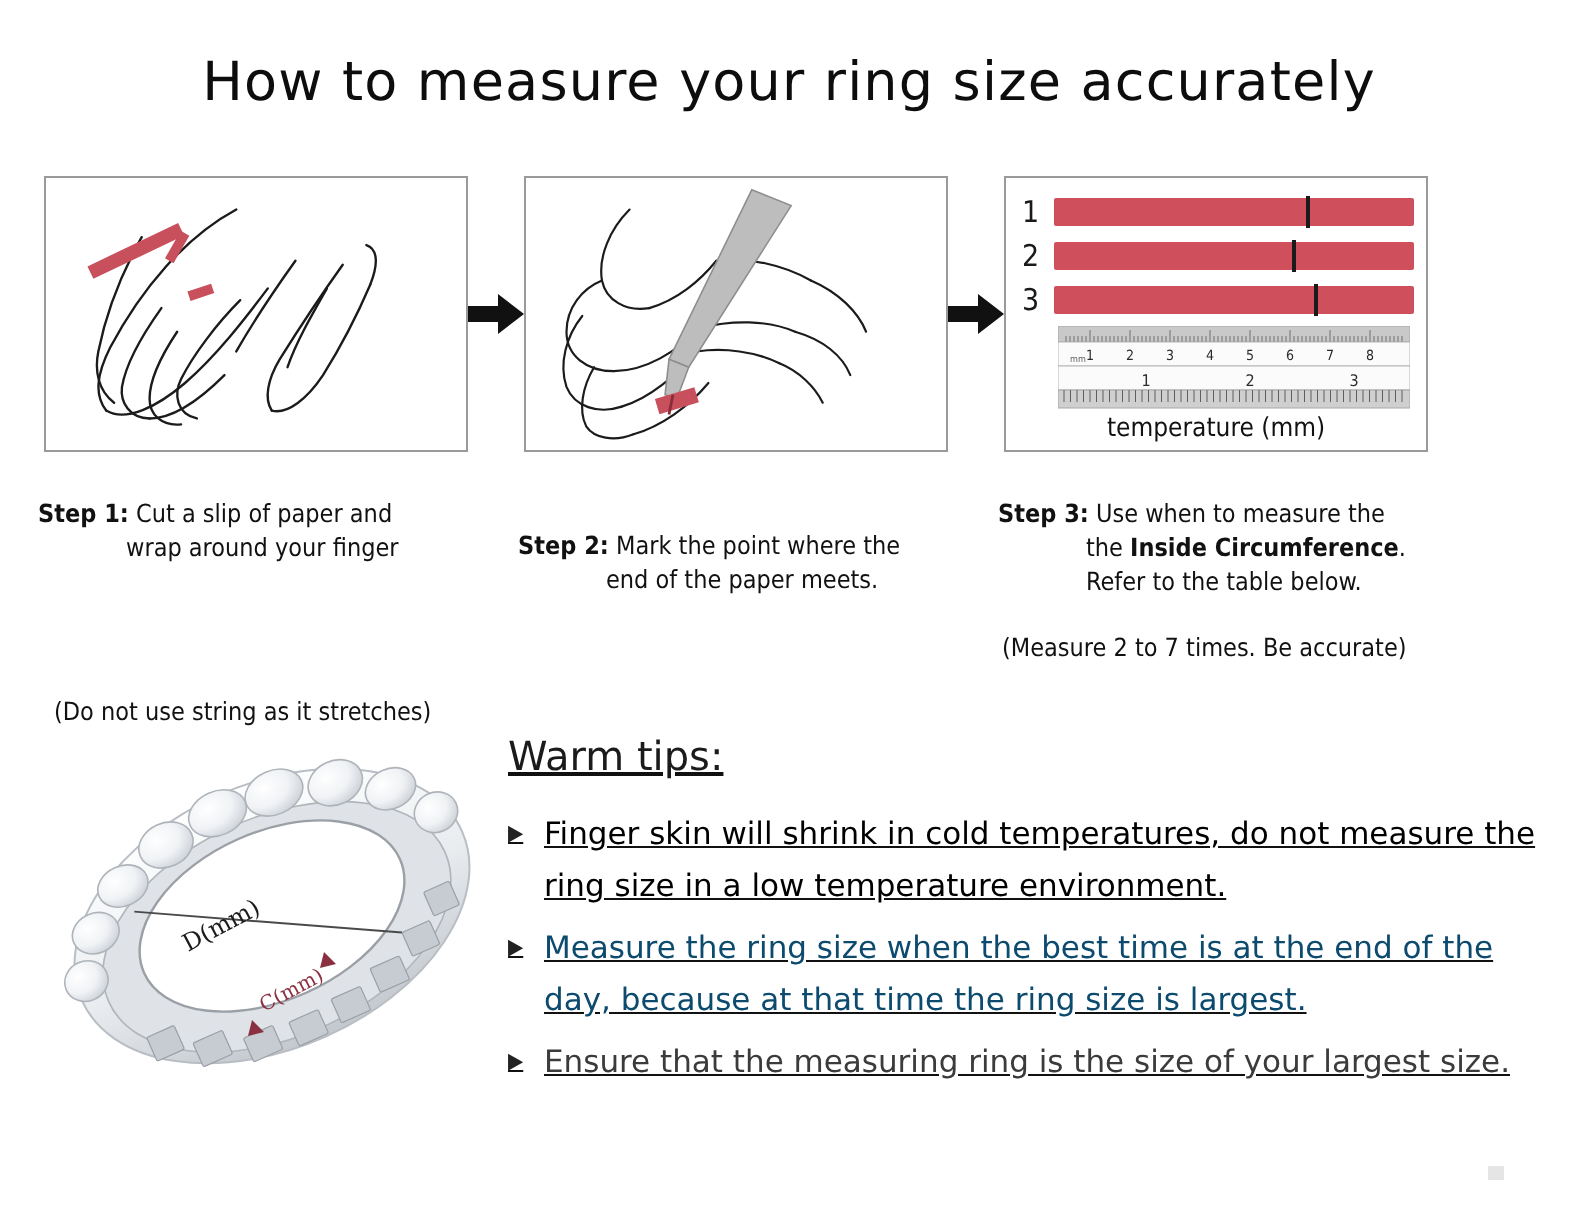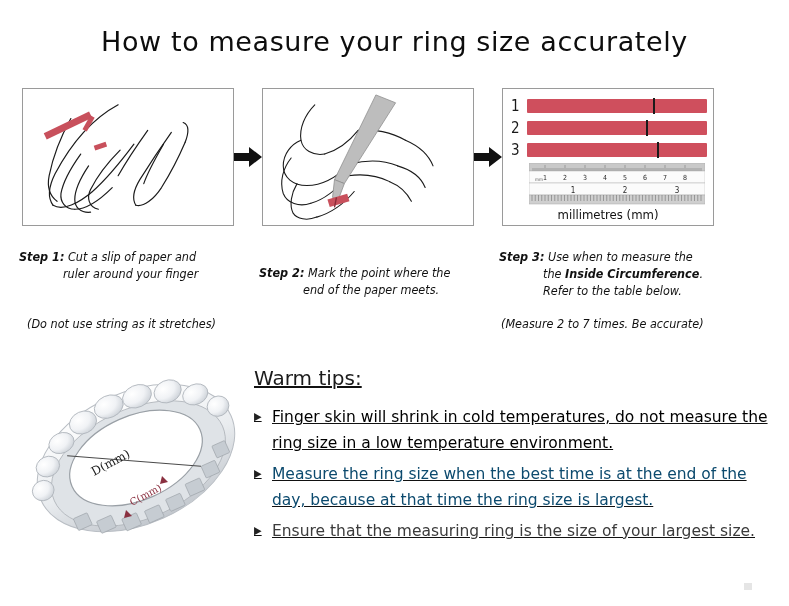--- a/index.html
+++ b/index.html
@@ -61,21 +61,20 @@
   .step-arrow.a1 { left: 234px; }
   .step-arrow.a2 { left: 474px; }
 
   
   .captions {
     position: absolute;
     left: 0;
     top: 248px;
     width: 789px;
     height: 90px;
-    font-style: italic;
   }
   .caption-col {
     position: absolute;
     top: 0;
     width: 245px;
     font-size: 12.5px;
     line-height: 17px;
     color: #111111;
     font-family: "DejaVu Sans Condensed", "Liberation Sans", sans-serif;
   }
@@ -88,21 +87,21 @@
   .step-label { font-weight: bold; }
   .bold-term { font-weight: bold; }
 
   .caption-note {
     position: absolute;
     top: 68px;
     font-size: 12.5px;
     white-space: nowrap;
     color: #111111;
   }
-  .caption-note.n1 { left: 27px; }
+  .caption-note.n1 { left: 27px; margin-top: 32px; }
   .caption-note.n3 { left: 501px; }
 
   
   .art-svg { display: block; width: 100%; height: 100%; }
 
   
   .strips-area {
     position: absolute;
     left: 0; top: 0;
     width: 100%; height: 100%;
@@ -473,33 +472,33 @@
                 <line x1="159" x2="159" y1="32" y2="38"></line>
                 <line x1="162.25" x2="162.25" y1="32" y2="38"></line>
                 <line x1="165.5" x2="165.5" y1="32" y2="38"></line>
                 <line x1="168.75" x2="168.75" y1="32" y2="38"></line>
                 <line x1="172" x2="172" y1="32" y2="38"></line>
               </g>
           </g>
         </svg>
       </div>
 
-      <div class="ruler-caption">millimetres (mm)</div>
+      <div class="ruler-caption">temperature (mm)</div>
     </div>
   </div>
 </div>
 
 <div class="captions">
 
   <div class="caption-col c1">
     <div class="caption-line">
       <span class="step-label">Step 1:</span>
       <span>Cut a slip of paper and</span>
     </div>
-    <div class="caption-line indent">ruler around your finger</div>
+    <div class="caption-line indent">wrap around your finger</div>
   </div>
 
   <div class="caption-col c2">
     <div class="caption-line">
       <span class="step-label">Step 2:</span>
       <span>Mark the point where the</span>
     </div>
     <div class="caption-line indent">end of the paper meets.</div>
   </div>
 

